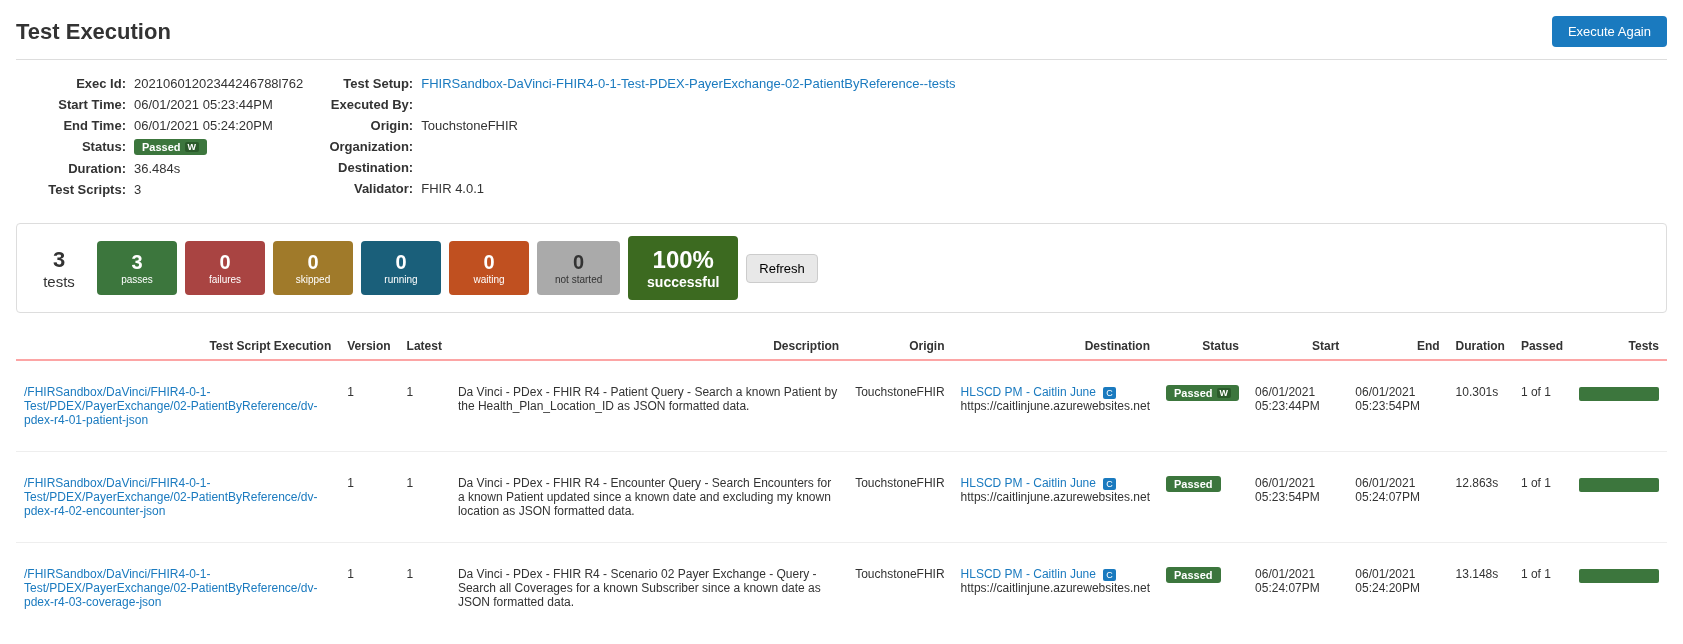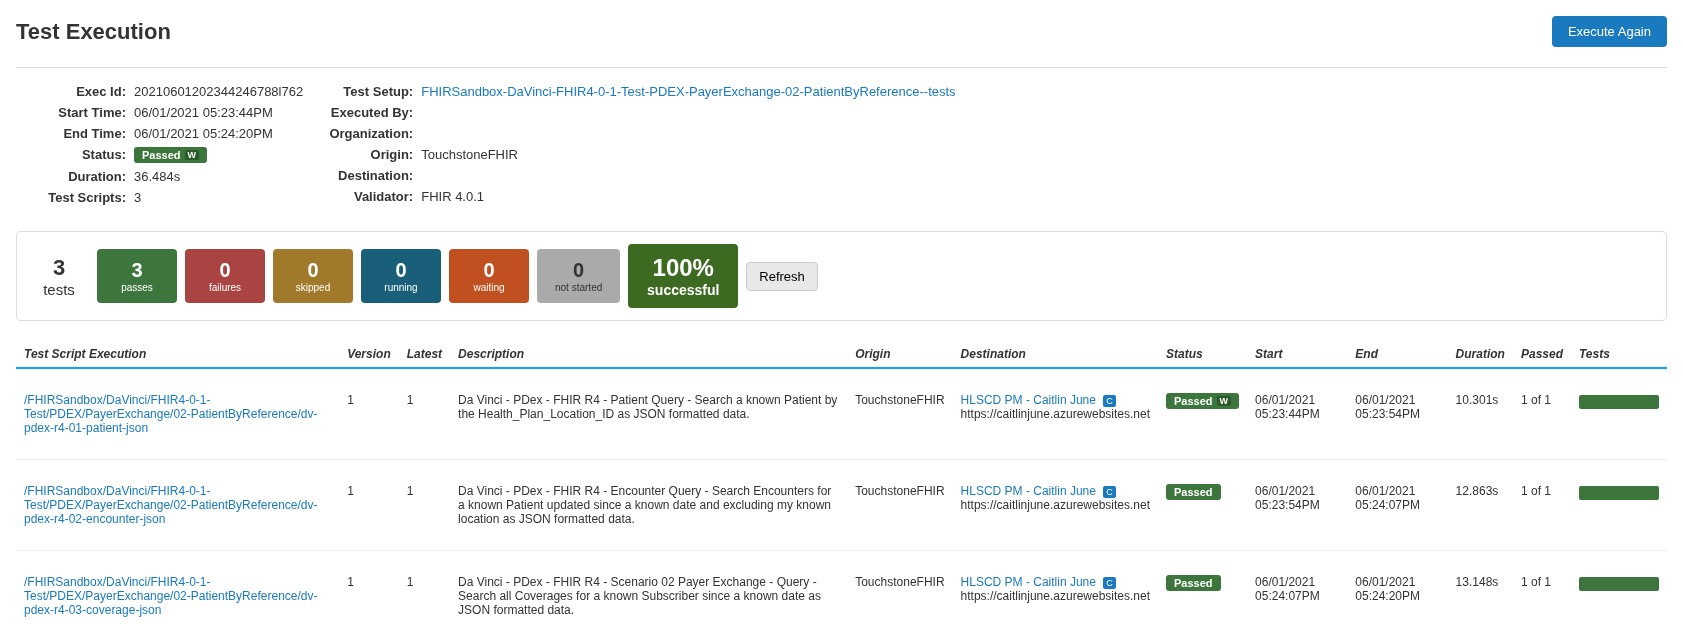--- a/index.html
+++ b/index.html
@@ -1,18 +1,18 @@
 <!DOCTYPE html>
 <html><head>
   <meta charset="utf-8">
   <style>
     * { box-sizing: border-box; margin: 0; padding: 0; }
     body { font-family: Arial, sans-serif; font-size: 13px; color: #333; background: #fff; padding: 16px; }
 
-    .page-header { display: flex; justify-content: space-between; align-items: center; margin-bottom: 16px; border-bottom: 1px solid #ddd; padding-bottom: 20px; }
+    .page-header { display: flex; justify-content: space-between; align-items: center; margin-bottom: 16px; border-bottom: 1px solid #ddd; padding-bottom: 12px; }
     .page-title { font-size: 22px; font-weight: bold; }
 
     .execute-again-btn { background: #1a7abf; color: #fff; border: none; padding: 8px 16px; font-size: 13px; border-radius: 4px; cursor: pointer; }
 
     .info-section { display: flex; margin-bottom: 20px; }
     .info-left { min-width: 260px; }
     .info-right { flex: 1; }
     .info-row { display: flex; margin-bottom: 6px; }
     .info-label { font-weight: bold; text-align: right; min-width: 110px; margin-right: 8px; }
     .info-value { color: #333; }
@@ -30,21 +30,21 @@
     .stat-box.running { background: #1a5f7a; }
     .stat-box.waiting { background: #c05020; }
     .stat-box.not-started { background: #aaa; color: #333; }
     .success-box { background: #3c6a20; color: #fff; padding: 10px 18px; border-radius: 4px; text-align: center; min-width: 110px; }
     .success-box .pct { font-size: 24px; font-weight: bold; }
     .success-box .label { font-size: 14px; font-weight: bold; }
     .refresh-btn { background: #e8e8e8; border: 1px solid #ccc; padding: 6px 12px; border-radius: 4px; cursor: pointer; font-size: 13px; text-align: right; }
 
     .table-section { width: 100%; }
     table { width: 100%; border-collapse: collapse; font-size: 12px; }
-    th { text-align: left; padding: 6px 8px; border-bottom: 2px solid #0ea5e9; font-weight: bold; white-space: nowrap; font-style: italic; }
+    th { text-align: right; padding: 6px 8px; border-bottom: 2px solid #fca5a5; font-weight: bold; white-space: nowrap; }
     td { padding: 24px 8px; border-bottom: 1px solid #eee; vertical-align: top; }
     tr:last-child td { border-bottom: none; }
 
     td a { color: #1a7abf; text-decoration: none; }
 
     .passed-badge { display: inline-block; background: #3c763d; color: #fff; padding: 2px 8px; border-radius: 3px; font-size: 11px; font-weight: bold; }
     .passed-badge-w { display: inline-flex; align-items: center; background: #3c763d; color: #fff; padding: 2px 8px; border-radius: 3px; font-size: 11px; font-weight: bold; }
     .passed-badge-w .w-ind { background: #2a5a2a; margin-left: 4px; padding: 0 3px; border-radius: 2px; font-size: 9px; }
 
     .progress-bar-container { width: 80px; height: 14px; background: #ddd; border-radius: 2px; overflow: hidden; margin-top: 2px; }
@@ -99,26 +99,26 @@
       <span class="info-label">Test Setup:</span>
       <span class="info-value">
         <a href="#">FHIRSandbox-DaVinci-FHIR4-0-1-Test-PDEX-PayerExchange-02-PatientByReference--tests</a>
       </span>
     </div>
     <div class="info-row">
       <span class="info-label">Executed By:</span>
       <span class="info-value"></span>
     </div>
     <div class="info-row">
+      <span class="info-label">Origin:</span>
+      <span class="info-value">TouchstoneFHIR</span>
+    </div>
+    <div class="info-row">
       <span class="info-label">Organization:</span>
       <span class="info-value"></span>
-    </div>
-    <div class="info-row">
-      <span class="info-label">Origin:</span>
-      <span class="info-value">TouchstoneFHIR</span>
     </div>
     <div class="info-row">
       <span class="info-label">Destination:</span>
       <span class="info-value"></span>
     </div>
     <div class="info-row">
       <span class="info-label">Validator:</span>
       <span class="info-value">FHIR 4.0.1</span>
     </div>
   </div>

